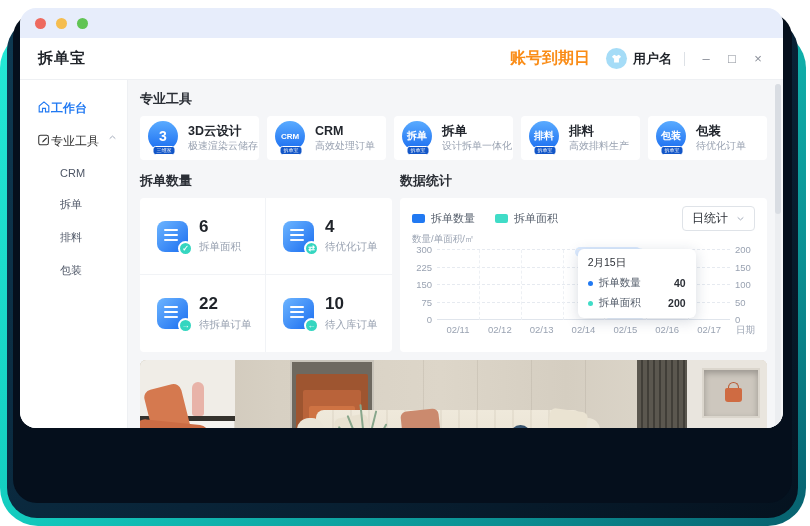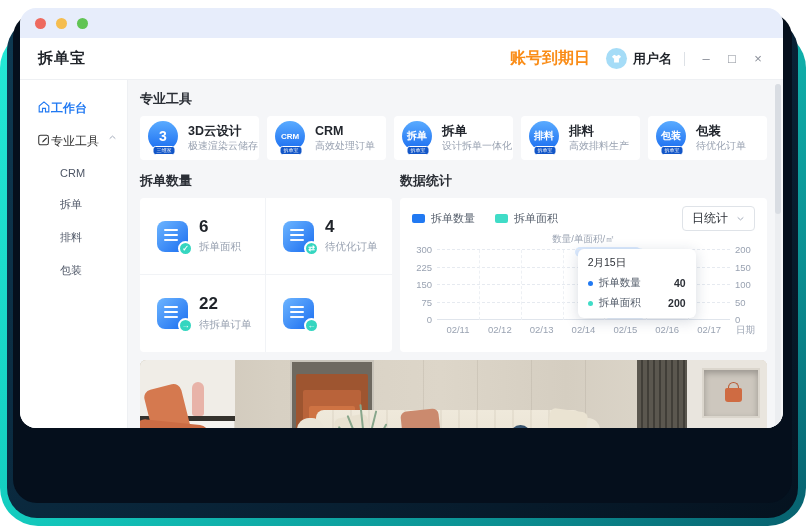--- a/index.html
+++ b/index.html
@@ -70,21 +70,21 @@
   .order-num{font-size:17px;font-weight:bold;color:#1f2329;line-height:1.1}
   .order-label{font-size:10.5px;color:#9aa3b2;margin-top:4px}
 
   .chart-card{background:#fff;border-radius:4px;height:154px;padding:6px 12px 4px;position:relative}
   .legend-row{display:flex;align-items:center;height:28px}
   .legend{display:flex;align-items:center;gap:6px;font-size:11px;color:#555e6b;margin-right:20px}
   .legend .sw{width:13px;height:9px;border-radius:2px}
   .filter-btn{margin-left:auto;border:1px solid #dfe3e8;border-radius:4px;height:25px;padding:0 9px;display:flex;align-items:center;gap:8px;
     font-size:12px;color:#2b2f36;background:#fff;cursor:pointer}
   .filter-chevron{display:flex;color:#9aa3b2}
-  .axis-row{display:flex;justify-content:center;font-size:9.5px;color:#9aa3b2;margin-top:1px}
+  .axis-row{display:flex;justify-content:flex-start;font-size:9.5px;color:#9aa3b2;margin-top:1px}
   .chart-body{display:flex;height:70px;margin-top:4px}
   .ticks{width:25px;position:relative;font-size:9.5px;color:#9aa3b2;flex:none}
   .ticks span{position:absolute;line-height:9px}
   .ticks.left span{right:5px}
   .ticks.right span{left:5px}
   .plot{flex:1;position:relative;min-width:0}
   .hgrid{position:absolute;left:0;right:0;border-top:1px dashed #e6eaf0}
   .hgrid.base{border-top:1px solid #e0e5ec}
   .vgrid{position:absolute;top:0;bottom:0;border-left:1px dashed #edf0f4}
   .hl-band{position:absolute;top:-2px;bottom:0;width:36px;transform:translateX(-50%);background:#ecf4fe;border-radius:3px}
@@ -311,20 +311,24 @@
                 </span>
                 <span>
                   <div class="order-num">22</div>
                   <div class="order-label">待拆单订单</div>
                 </span>
               </div>
               <div class="order-cell">
                 <span class="doc-icon">
                   <span class="doc-badge">←</span>
                 </span>
+                <span>
+                  <div class="order-num">10</div>
+                  <div class="order-label">待入库订单</div>
+                </span>
               </div>
             </div>
           </div>
 
           <div class="data-col">
             <div class="section-title">数据统计</div>
             <div class="chart-card">
               <div class="legend-row">
                 <span class="legend">
                   <span class="sw" style="background: rgb(33, 121, 242);"></span>

